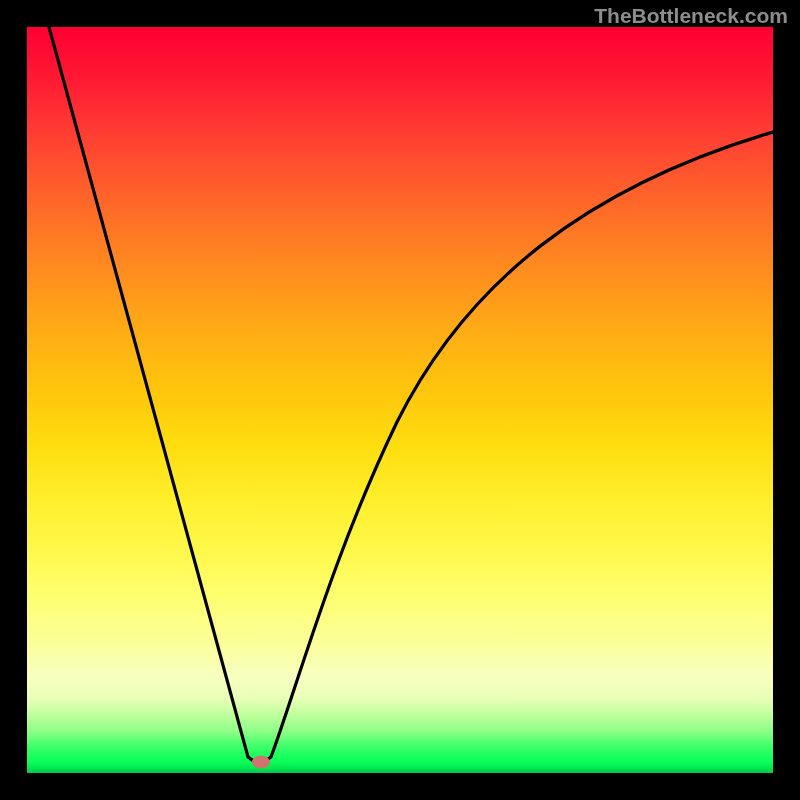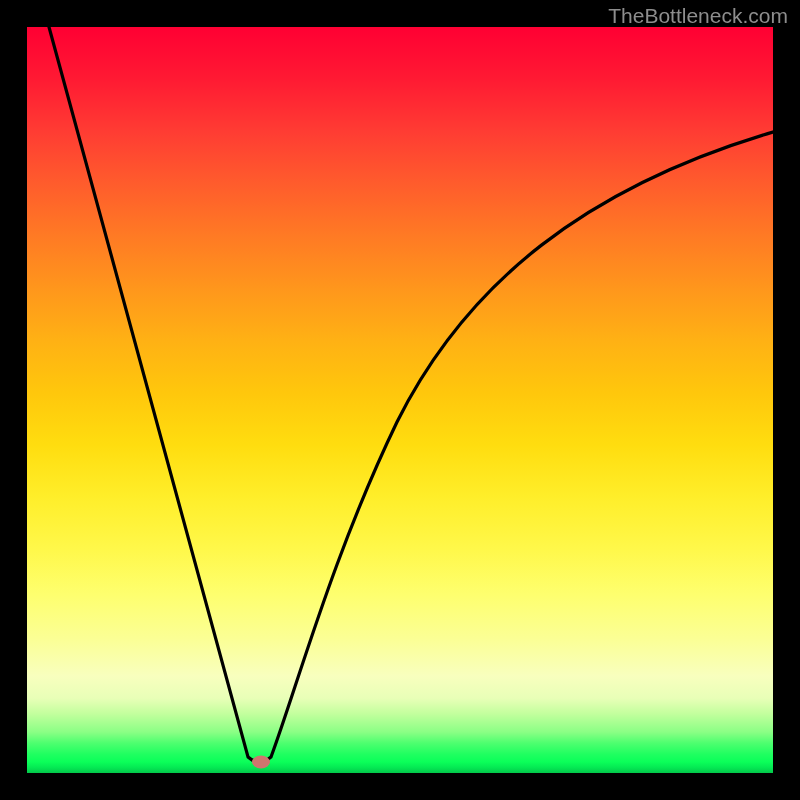--- a/index.html
+++ b/index.html
@@ -56,21 +56,21 @@
     background: #cf756e;
     border-radius: 50%;
     transform: translate(-50%, -50%);
   }
   .attribution {
     position: absolute;
     top: 4px;
     right: 12px;
     color: #8d8d8d;
     font-size: 21px;
-    font-weight: 400;
+    font-weight: 700;
     letter-spacing: 0px;
   }
 </style>
 </head>
 <body>
 
 <div class="plot-area">
   <svg class="curve-svg" viewBox="0 0 746 746" preserveAspectRatio="none">
     <path d="M 22 0
          L 221 730

